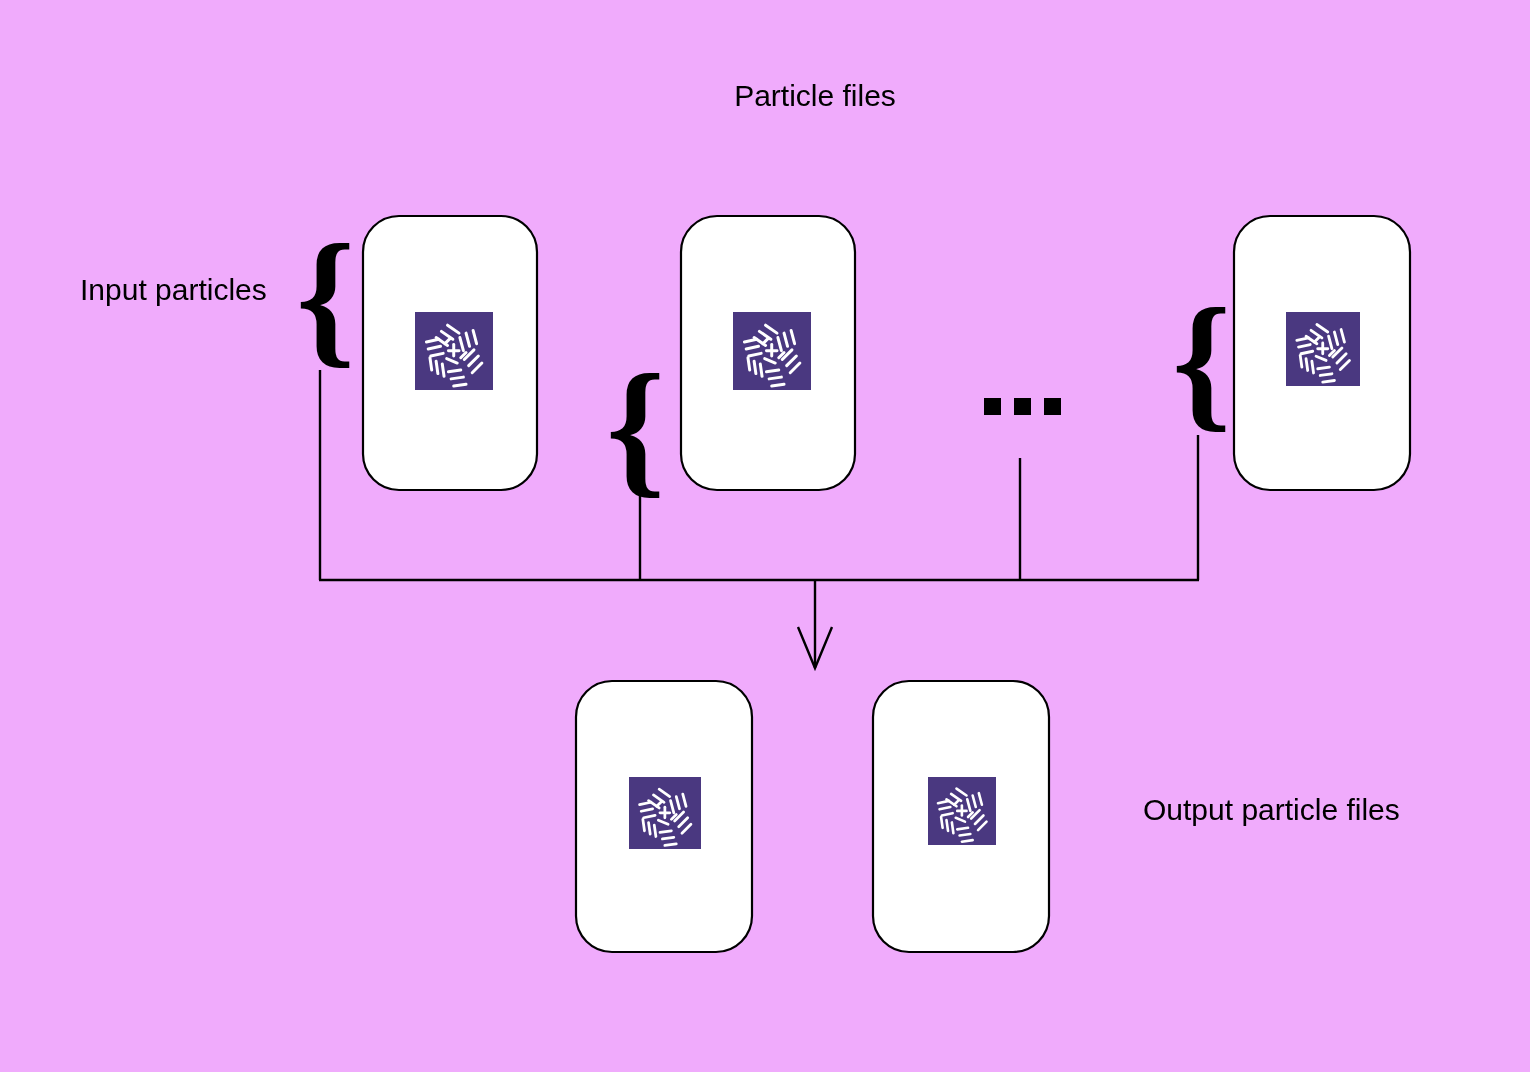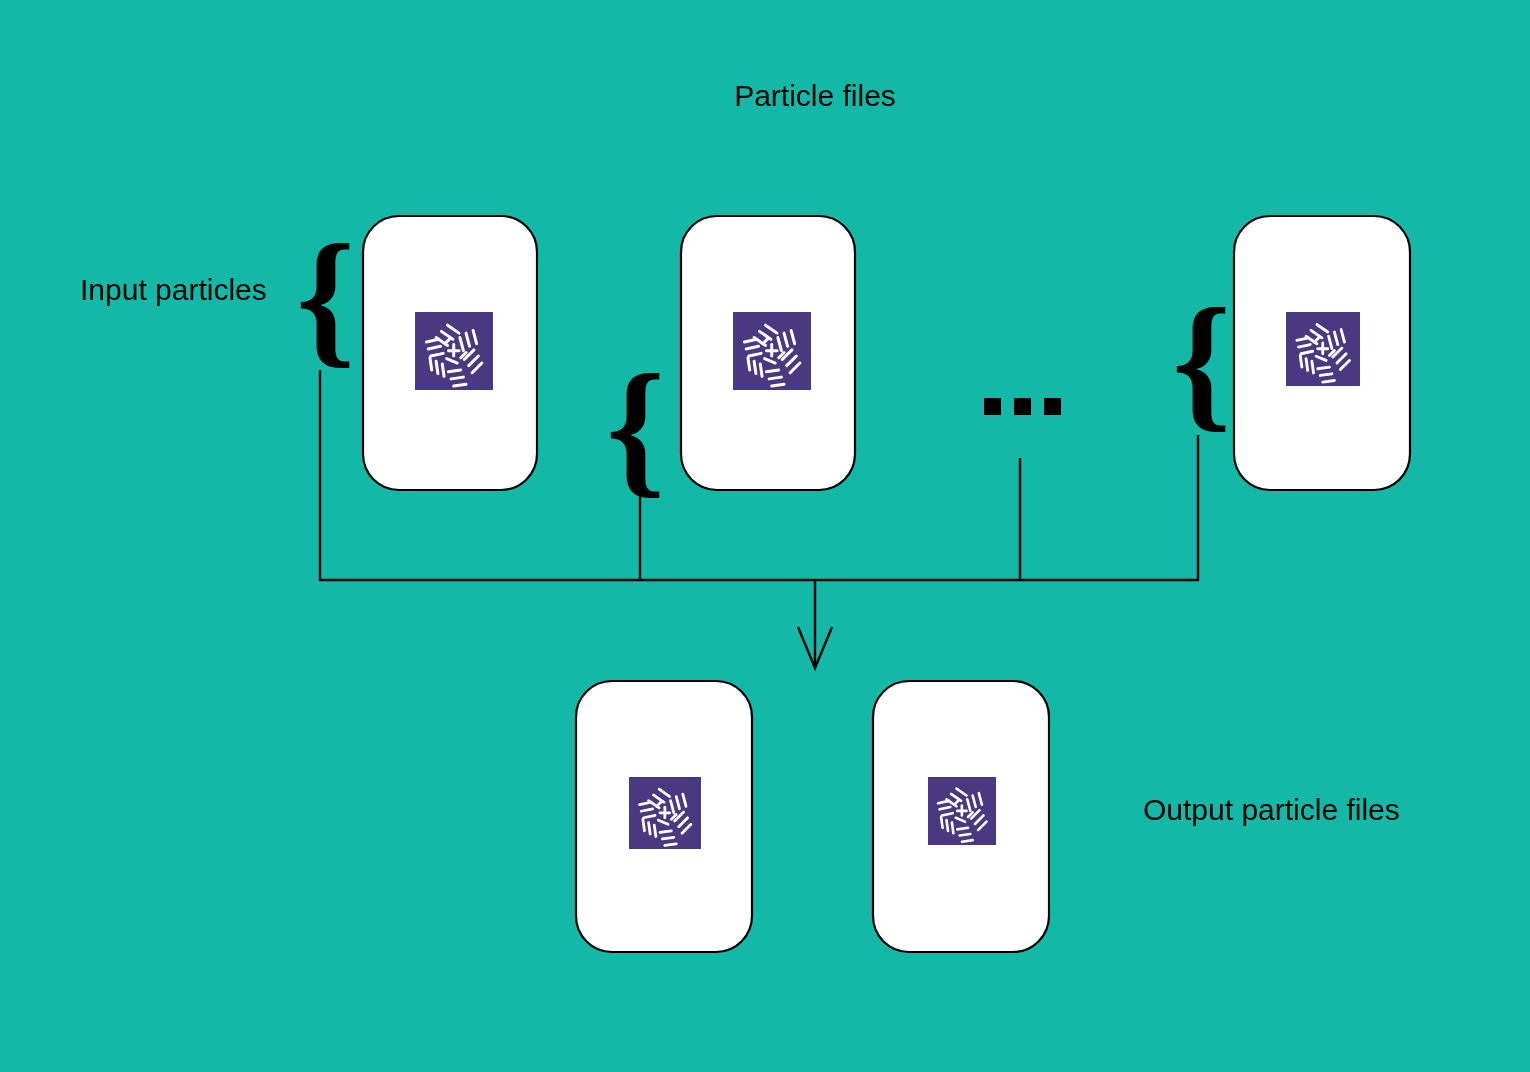--- a/index.html
+++ b/index.html
@@ -9,21 +9,21 @@
     background: #ffffff;
   }
   body {
     font-family: "Liberation Sans", sans-serif;
     color: #000000;
   }
   #canvas {
     position: relative;
     width: 1530px;
     height: 1072px;
-    background: #14b8a6;
+    background: #f0abfc;
     overflow: hidden;
   }
   #diagram-svg {
     position: absolute;
     left: 0;
     top: 0;
     width: 1530px;
     height: 1072px;
   }
   .dgm-text {

